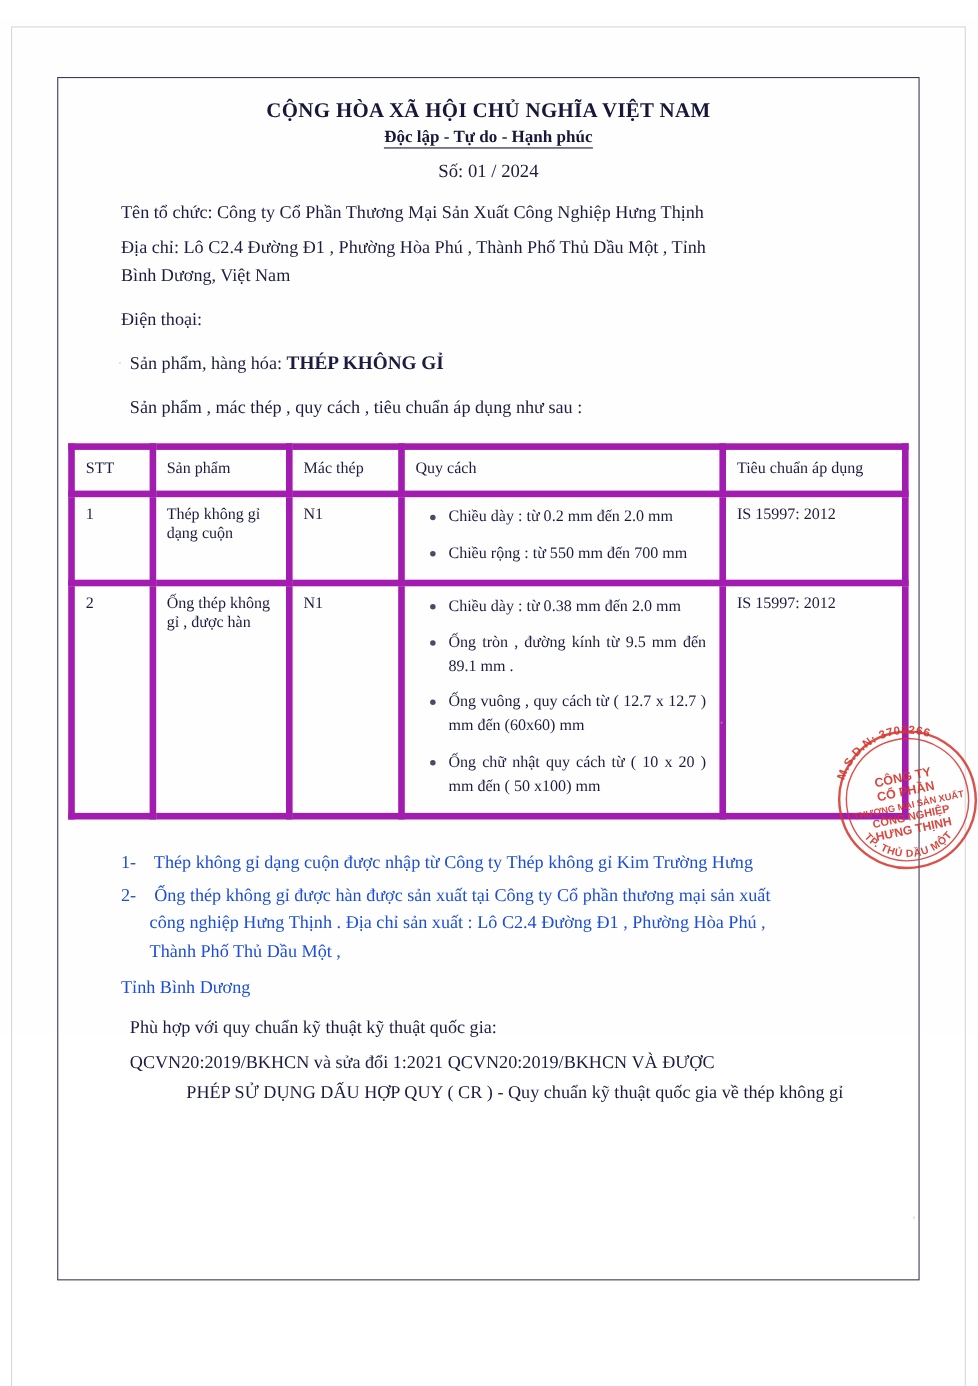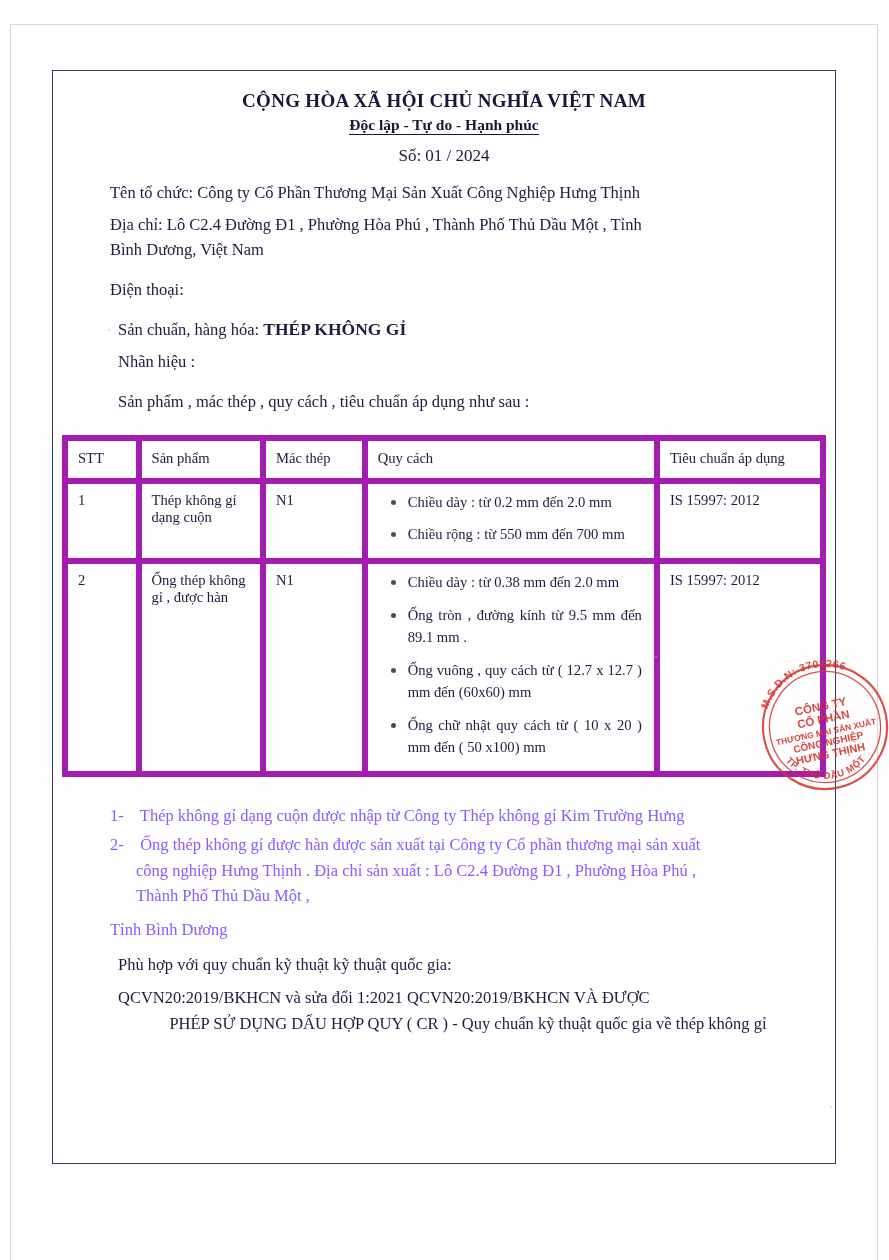--- a/index.html
+++ b/index.html
@@ -129,21 +129,21 @@
     left: -17px;
     top: 8px;
     width: 5px; height: 5px;
     border-radius: 50%;
     background: #4a4a66;
   }
   .notes {
     margin-top: 26px;
     font-size: 16.5px;
     line-height: 1.55;
-    color: #8b5cf6;
+    color: #1d4ed8;
     padding-left: 48px;
   }
   .note-item {
     display: block;
     margin-bottom: 4px;
   }
   .note-num {
     display: inline-block;
     width: 26px;
   }
@@ -190,24 +190,23 @@
     <div class="center nation">CỘNG HÒA XÃ HỘI CHỦ NGHĨA VIỆT NAM</div>
     <div class="center motto"><span>Độc lập - Tự do - Hạnh phúc</span></div>
     <div class="center doc-number">Số: 01 / 2024</div>
 
     <div class="para">Tên tổ chức: Công ty Cổ Phần Thương Mại Sản Xuất Công Nghiệp Hưng Thịnh</div>
     <div class="para tight">Địa chỉ: Lô C2.4 Đường Đ1 , Phường Hòa Phú , Thành Phố Thủ Dầu Một , Tỉnh</div>
     <div class="para tight" style="margin-top:0;">Bình Dương, Việt Nam</div>
     <div class="para">Điện thoại:</div>
 
     <div class="para ind2">
-      <span>Sản chuẩn, hàng hóa:</span>
+      <span>Sản phẩm, hàng hóa:</span>
       <span class="bold-inline">THÉP KHÔNG GỈ</span>
     </div>
-    <div class="para ind2 tight">Nhãn hiệu :</div>
     <div class="para ind2">Sản phẩm , mác thép , quy cách , tiêu chuẩn áp dụng như sau :</div>
 
     <table class="spec">
       <thead>
         <tr>
           <th class="col-stt">STT</th>
           <th class="col-prod">Sản phẩm</th>
           <th class="col-mark">Mác thép</th>
           <th class="col-spec">Quy cách</th>
           <th class="col-std">Tiêu chuẩn áp dụng</th>

